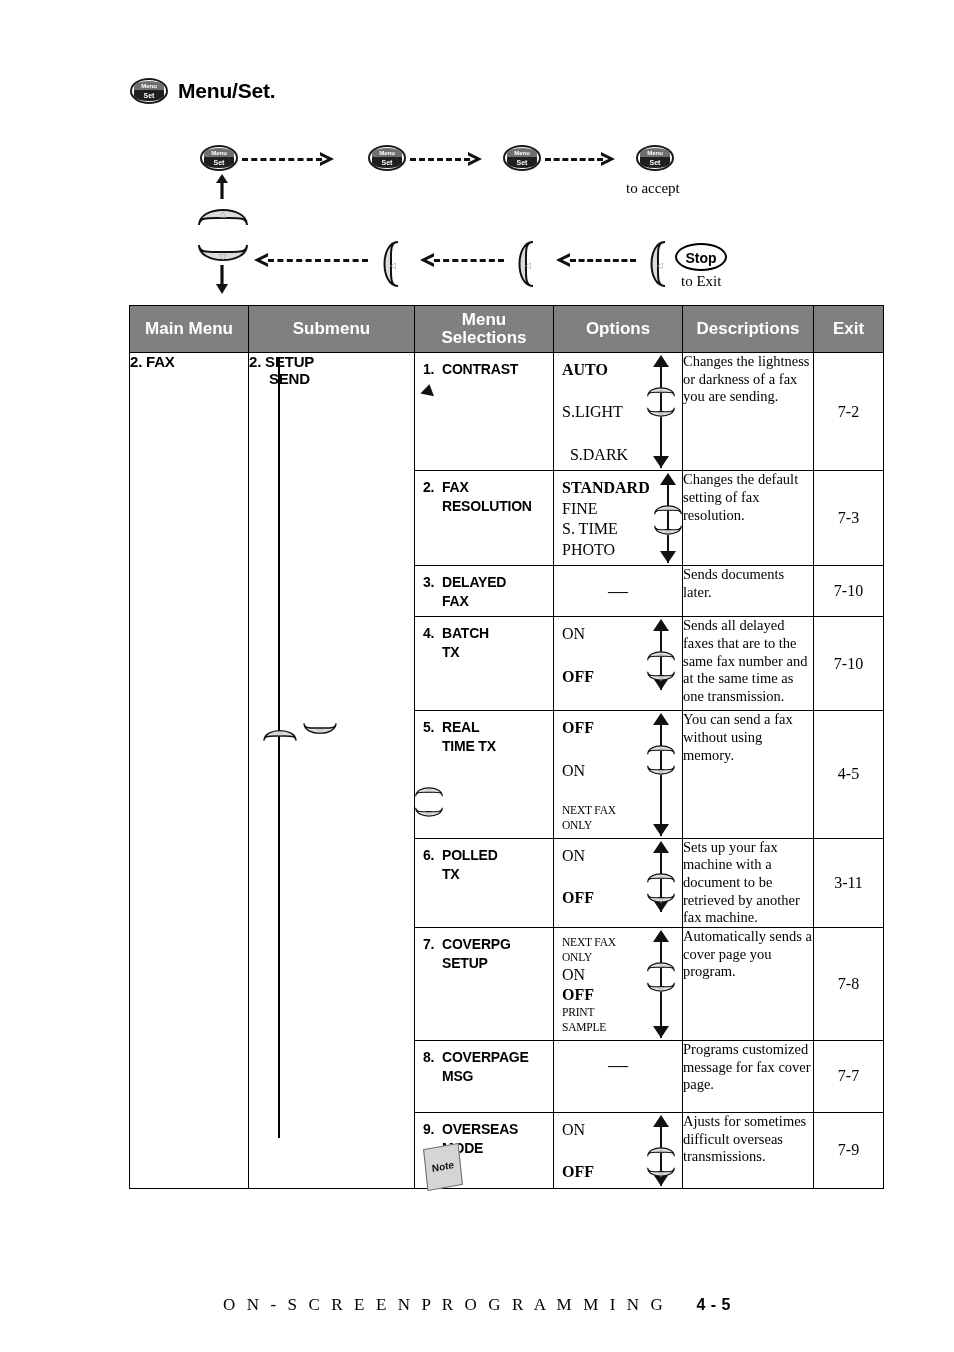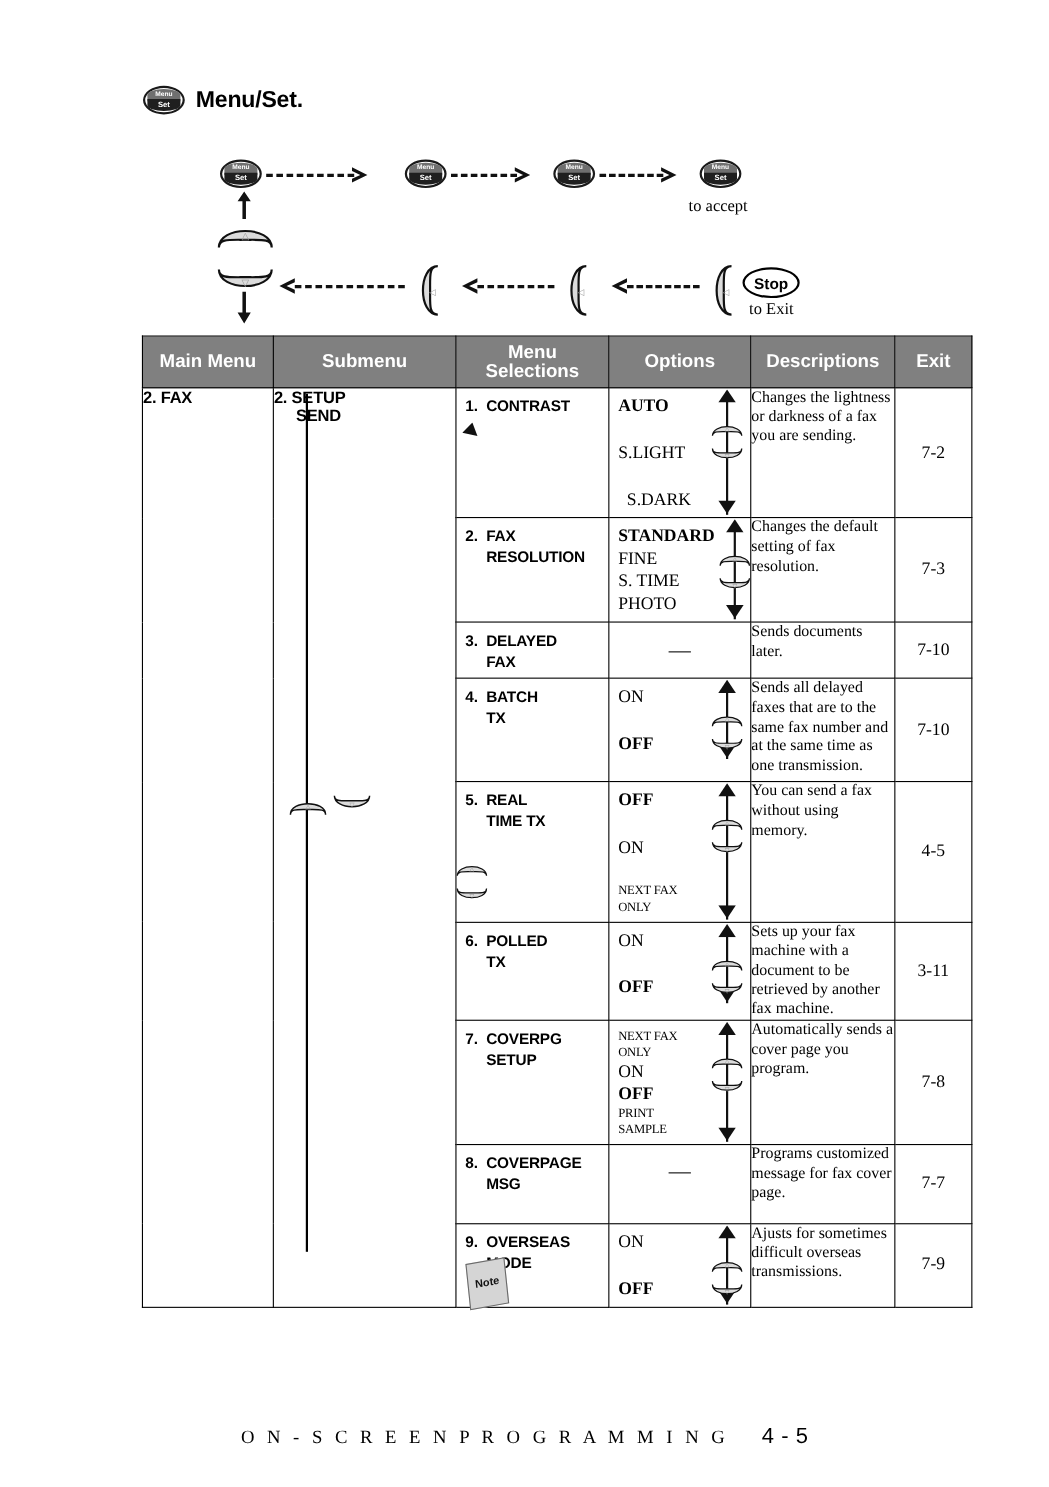--- a/index.html
+++ b/index.html
@@ -145,22 +145,22 @@
   }
   .notetext{font-family:"Liberation Serif",serif;font-size:23px;}
 
   
   .footer{
     position:absolute;left:0;right:0;top:1295px;text-align:center;
     font-family:"Liberation Serif",serif;
   }
   .footer .ftitle{font-size:17px;letter-spacing:3.6px;text-align:right;}
   .footer .fpage{
-    font-family:"Liberation Sans",sans-serif;font-weight:normal;
-    font-size:20px;margin-left:26px;letter-spacing:0.5px;
+    font-family:"Liberation Sans",sans-serif;font-weight:bold;
+    font-size:16px;margin-left:26px;letter-spacing:0.5px;
   }
 </style>
 </head>
 <body>
 
 <div class="intro">
   <span class="menukey">
     <span class="k-top">Menu</span>
     <span class="k-bot">Set</span>
   </span>

